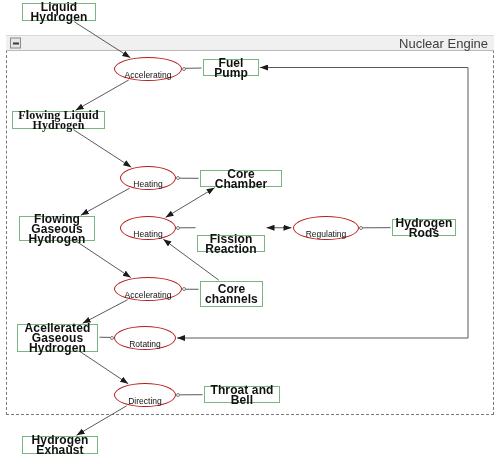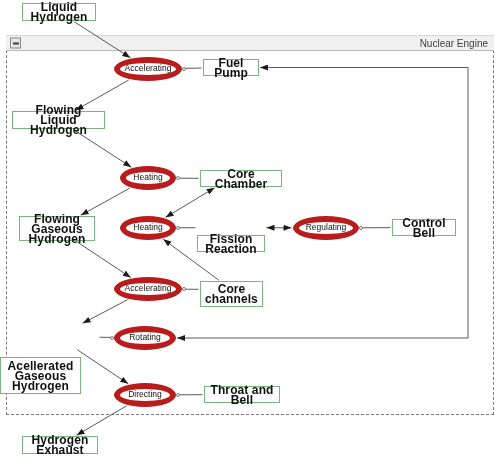--- a/index.html
+++ b/index.html
@@ -21,21 +21,21 @@
     position:absolute;
     box-sizing:border-box;
     background:#f0f0f0;
     border-bottom:1px solid #b9b9b9;
     border-top:1px solid #d8d8d8;
   }
   .container-title{
     position:absolute;
     right:6px;top:50%;
     transform:translateY(-50%);
-    font-size:10px;
+    font-size:13px;
     color:#3d3d3d;
     white-space:nowrap;
   }
   .collapse-btn{
     position:absolute;
     left:4px;top:50%;
     transform:translateY(-50%);
     width:11px;height:11px;
     box-sizing:border-box;
     background:#e6e6e6;
@@ -65,26 +65,26 @@
     padding:1px 3px;
     white-space:pre-line;
     box-shadow:0 0 0 0 transparent;
   }
 
   
   .act{
     position:absolute;
     box-sizing:border-box;
     background:#ffffff;
-    border:6px solid #b91c1c;
+    border:1px solid #b91c1c;
     border-radius:50%;
     color:#111111;
     font-size:8.5px;
     display:flex;
-    align-items:flex-start;
+    align-items:flex-end;
     justify-content:center;
     text-align:center;
     white-space:nowrap;
   }
   
   .pin{
     position:absolute;
     width:4px;height:4px;
     border:1px solid #7b7b7b;
     border-radius:50%;
@@ -133,28 +133,28 @@
         <path d="M260,67.5 L468,67.5 L468,338 L177,338" stroke="#5a5a5a" stroke-width="1" fill="none" marker-end="url(#arrow-end)" marker-start="url(#arrow-start)"></path>
         <path d="M77.44355931034725,349.83369393891786 L128.2200227982044,383.7813866707995" stroke="#5a5a5a" stroke-width="1" fill="none" marker-end="url(#arrow-end)"></path>
         <path d="M202.50001992733166,394.7036081447045 L177.4972319799473,394.83248849494873" stroke="#5a5a5a" stroke-width="1" fill="none"></path>
         <path d="M126.66591877604843,405.784753661148 L76.59290132273665,435.2394698101549" stroke="#5a5a5a" stroke-width="1" fill="none" marker-end="url(#arrow-end)"></path>
       </g>
   </svg>
 
   <div id="object-layer">
       <div class="obj" style="left: 22px; top: 3px; width: 74px; height: 18px;">Liquid Hydrogen</div>
       <div class="obj" style="left: 203px; top: 59px; width: 56px; height: 17px;">Fuel Pump</div>
-      <div class="obj" style="left: 12px; top: 111px; width: 93px; height: 18px;">Flowing Liquid Hydrogen</div>
+      <div class="obj" style="left: 12px; top: 111px; width: 93px; height: 18px; font-family: Liberation Serif, serif;">Flowing Liquid Hydrogen</div>
       <div class="obj" style="left: 200px; top: 170px; width: 82px; height: 17px;">Core Chamber</div>
       <div class="obj" style="left: 19px; top: 216px; width: 76px; height: 25px;">Flowing Gaseous
 Hydrogen</div>
       <div class="obj" style="left: 197px; top: 219px; width: 68px; height: 17px; margin-top: 16px;">Fission Reaction</div>
-      <div class="obj" style="left: 392px; top: 219px; width: 64px; height: 17px;">Control Bell</div>
+      <div class="obj" style="left: 392px; top: 219px; width: 64px; height: 17px;">Hydrogen Rods</div>
       <div class="obj" style="left: 200px; top: 281px; width: 63px; height: 26px;">Core channels</div>
-      <div class="obj" style="left: 0; top: 324px; width: 81px; height: 37px; margin-top: 33px;">Acellerated Gaseous
+      <div class="obj" style="left: 17px; top: 324px; width: 81px; height: 28px;">Acellerated Gaseous
 Hydrogen</div>
       <div class="obj" style="left: 204px; top: 386px; width: 76px; height: 17px;">Throat and Bell</div>
       <div class="obj" style="left: 22px; top: 436px; width: 76px; height: 18px;">Hydrogen Exhaust</div>
     </div>
   <div id="action-layer">
       <div class="act" style="left: 114px; top: 57px; width: 68px; height: 24px;">
         <span>Accelerating</span>
       </div>
       <div class="pin" style="left: 182px; top: 67px;"></div>
       <div class="act" style="left: 120px; top: 166px; width: 56px; height: 24px;">

